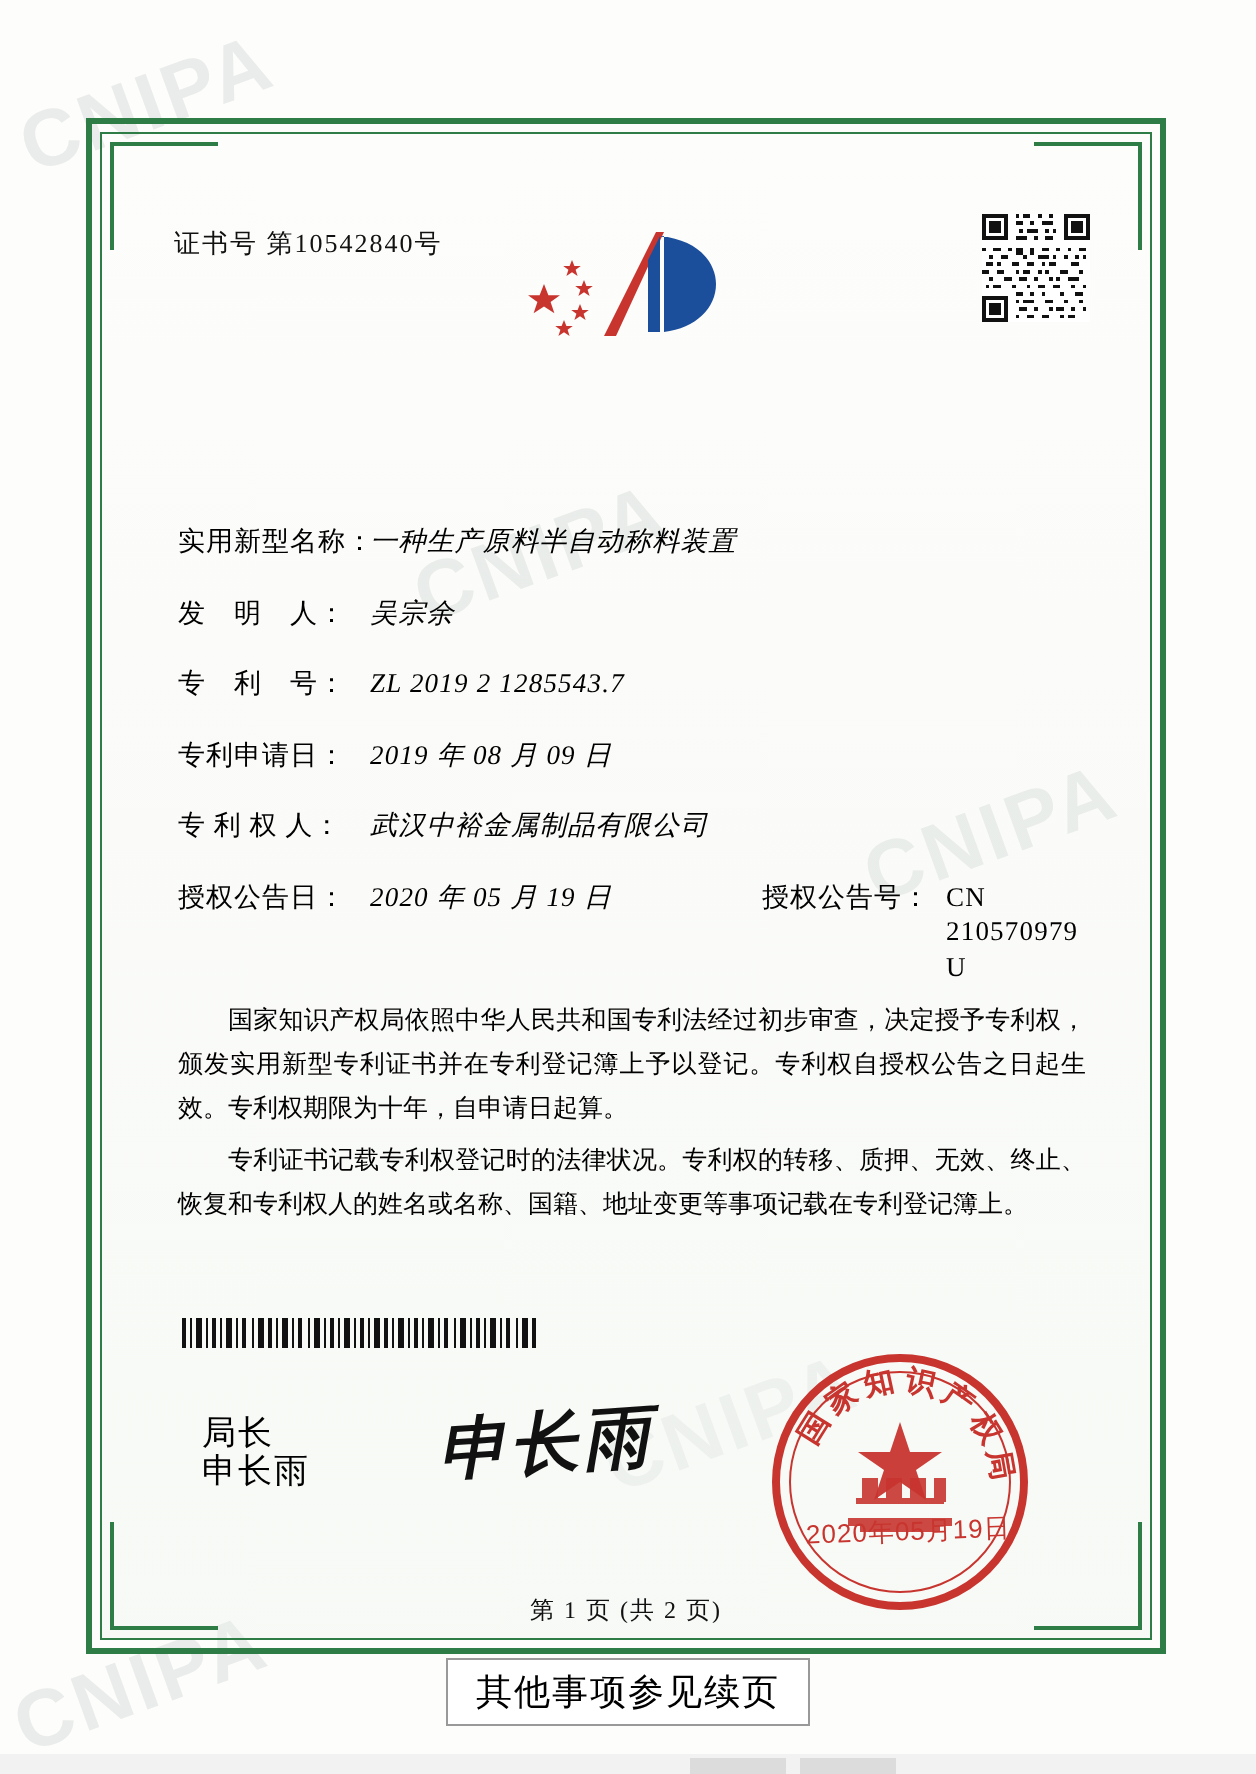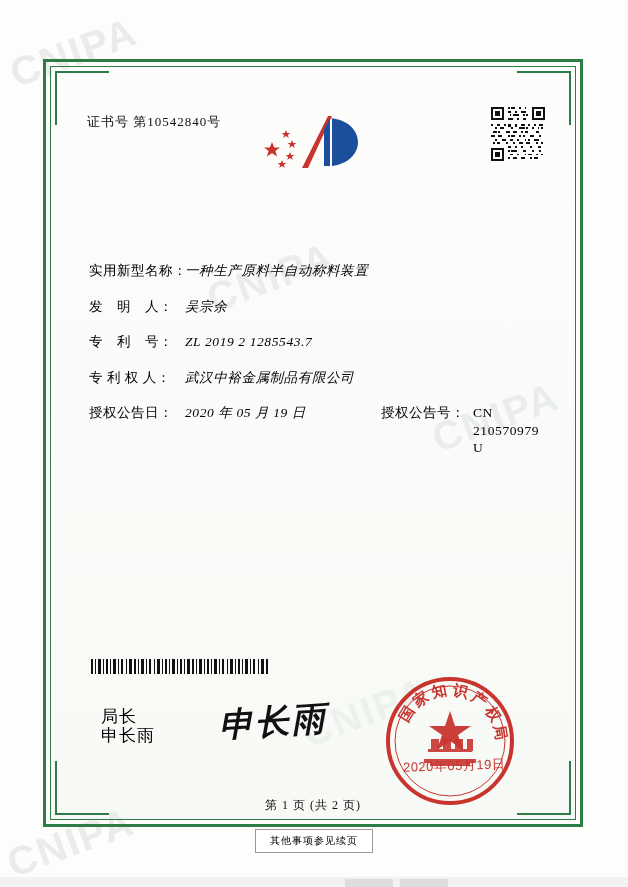--- a/index.html
+++ b/index.html
@@ -216,21 +216,21 @@
   }
 
   #footnote {
     position: absolute;
     left: 50%;
     transform: translateX(-50%);
     top: 829px;
     border: 1px solid #999;
     background: #fff;
     padding: 4px 14px;
-    font-size: 10px;
+    font-size: 18px;
     color: #000;
     letter-spacing: 1px;
   }
 
   #bottom-strip {
     position: absolute;
     left: 0;
     right: 0;
     bottom: 0;
     height: 10px;
@@ -389,36 +389,44 @@
         <div class="field-row">
           <span class="f-label">发　明　人：</span>
           <span class="f-value">吴宗余</span>
         </div>
 
         <div class="field-row">
           <span class="f-label">专　利　号：</span>
           <span class="f-value">ZL 2019 2 1285543.7</span>
         </div>
 
+        <div class="field-row">
+          <span class="f-label">专利申请日：</span>
+          <span class="f-value">2019 年 08 月 09 日</span>
+        </div>
 
         <div class="field-row">
           <span class="f-label">专 利 权 人：</span>
           <span class="f-value">武汉中裕金属制品有限公司</span>
         </div>
 
 
         <div class="field-row dual">
           <span class="f-label">授权公告日：</span>
           <span class="f-value">2020 年 05 月 19 日</span>
           <span class="f-label2">授权公告号：</span>
           <span class="f-value2">CN 210570979 U</span>
         </div>
 
       </div>
 
+      <div class="paras">
+        <p>国家知识产权局依照中华人民共和国专利法经过初步审查，决定授予专利权，颁发实用新型专利证书并在专利登记簿上予以登记。专利权自授权公告之日起生效。专利权期限为十年，自申请日起算。</p>
+        <p>专利证书记载专利权登记时的法律状况。专利权的转移、质押、无效、终止、恢复和专利权人的姓名或名称、国籍、地址变更等事项记载在专利登记簿上。</p>
+      </div>
 
       <svg id="barcode" viewBox="0 0 178 15" shape-rendering="crispEdges">
         <g fill="#111">
           <rect x="0" y="0" width="2" height="15"></rect>
             <rect x="4" y="0" width="1" height="15"></rect>
             <rect x="7" y="0" width="3" height="15"></rect>
           <rect x="12" y="0" width="1" height="15"></rect>
             <rect x="15" y="0" width="2" height="15"></rect>
             <rect x="19" y="0" width="1" height="15"></rect>
           <rect x="22" y="0" width="3" height="15"></rect>

